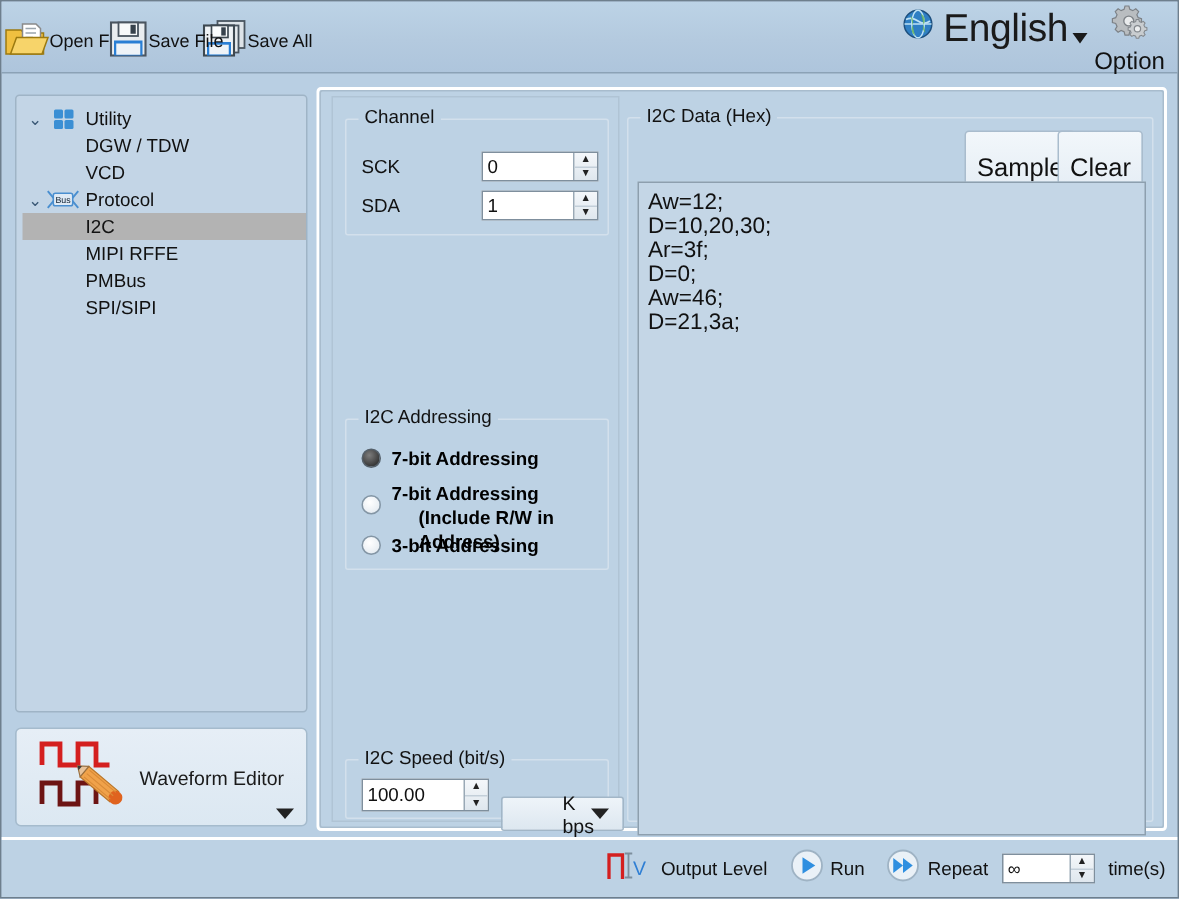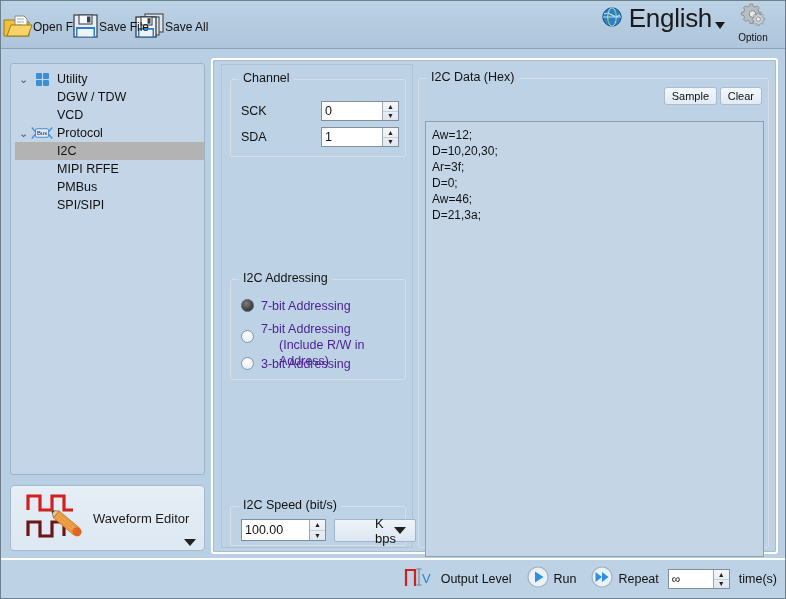--- a/index.html
+++ b/index.html
@@ -37,21 +37,21 @@
   .lang-text { font-size: 26px; color: #1a1a1a; letter-spacing: -0.3px; }
   .lang-caret {
     width: 0; height: 0; border-left: 5px solid transparent;
     border-right: 5px solid transparent; border-top: 7px solid #1a1a1a;
     align-self: flex-end; margin-bottom: 5px; margin-left: -3px;
   }
   .option-zone {
     position: absolute; right: 4px; top: 2px;
     width: 56px; display: flex; flex-direction: column; align-items: center;
   }
-  .option-label { font-size: 10px; color: #111; margin-top: -1px; }
+  .option-label { font-size: 16px; color: #111; margin-top: -1px; }
 
   
   .tree-panel {
     position: absolute; left: 9px; top: 62px;
     width: 195px; height: 412px;
     background: #c3d5e6;
     border: 1px solid #9fb4c6;
     border-radius: 3px;
   }
   .tree { padding: 6px 0 0 4px; }
@@ -150,39 +150,39 @@
   .radio-dot {
     width: 13px; height: 13px; border-radius: 50%;
     border: 1px solid #8496a5;
     background: radial-gradient(circle at 40% 35%, #ffffff, #dfe7ee);
     flex: 0 0 13px; margin-top: 1px;
   }
   .radio-dot.on {
     background: radial-gradient(circle at 38% 32%, #7d7d7d, #3a3a3a 70%);
     border-color: #55606a;
   }
-  .radio-text { font-size: 12.5px; color: #4c1d95; margin-left: 7px; line-height: 16px; }
+  .radio-text { font-size: 12.5px; color: #000000; margin-left: 7px; line-height: 16px; font-weight: bold; }
 
   
   .btn {
     background: linear-gradient(to bottom, #f2f7fb 0%, #e2ebf3 100%);
     border: 1px solid #a9bccd; border-radius: 3px;
-    font-size: 11px; color: #111;
-    padding: 2px 7px; cursor: default;
+    font-size: 17px; color: #111;
+    padding: 14px 7px; cursor: default;
     font-family: "Liberation Sans", sans-serif;
   }
 
   
   .data-area {
     position: absolute; left: 6px; top: 42px;
     width: 339px; height: 436px;
     background: #c4d6e6;
     border: 1px solid #8d9fae;
     padding: 5px 6px;
-    font-size: 12px; color: #111; line-height: 16px;
+    font-size: 15px; color: #111; line-height: 16px;
     overflow: hidden; white-space: pre;
   }
 
   
   .sel {
     position: absolute; height: 23px;
     background: linear-gradient(to bottom, #eef4f9 0%, #dde7f0 100%);
     border: 1px solid #a2b6c7; border-radius: 2px;
     display: flex; align-items: center; justify-content: center;
     font-size: 13px; color: #111; cursor: default;
@@ -418,21 +418,21 @@
       <div class="gb-title">I2C Speed (bit/s)</div>
 
       <div class="spin" style="left:10px; top:12px; width:85px; height:22px;">
         <input readonly="" value="100.00" style="">
         <div class="spin-btns">
           <span>▲</span>
           <span>▼</span>
         </div>
       </div>
 
-      <div class="sel" style="left:103px; top:12px; width:82px;padding-left:40px;">
+      <div class="sel" style="left:103px; top:24px; width:82px;padding-left:40px;">
         <span style="margin-right:14px;">K bps</span>
         <span class="sel-caret"></span>
       </div>
     </div>
   </div>
 
   <div class="col-right">
     <div class="gbox" style="left:0px; top:14px; width:351px; height:470px;">
       <div class="gb-title">I2C Data (Hex)</div>
 

